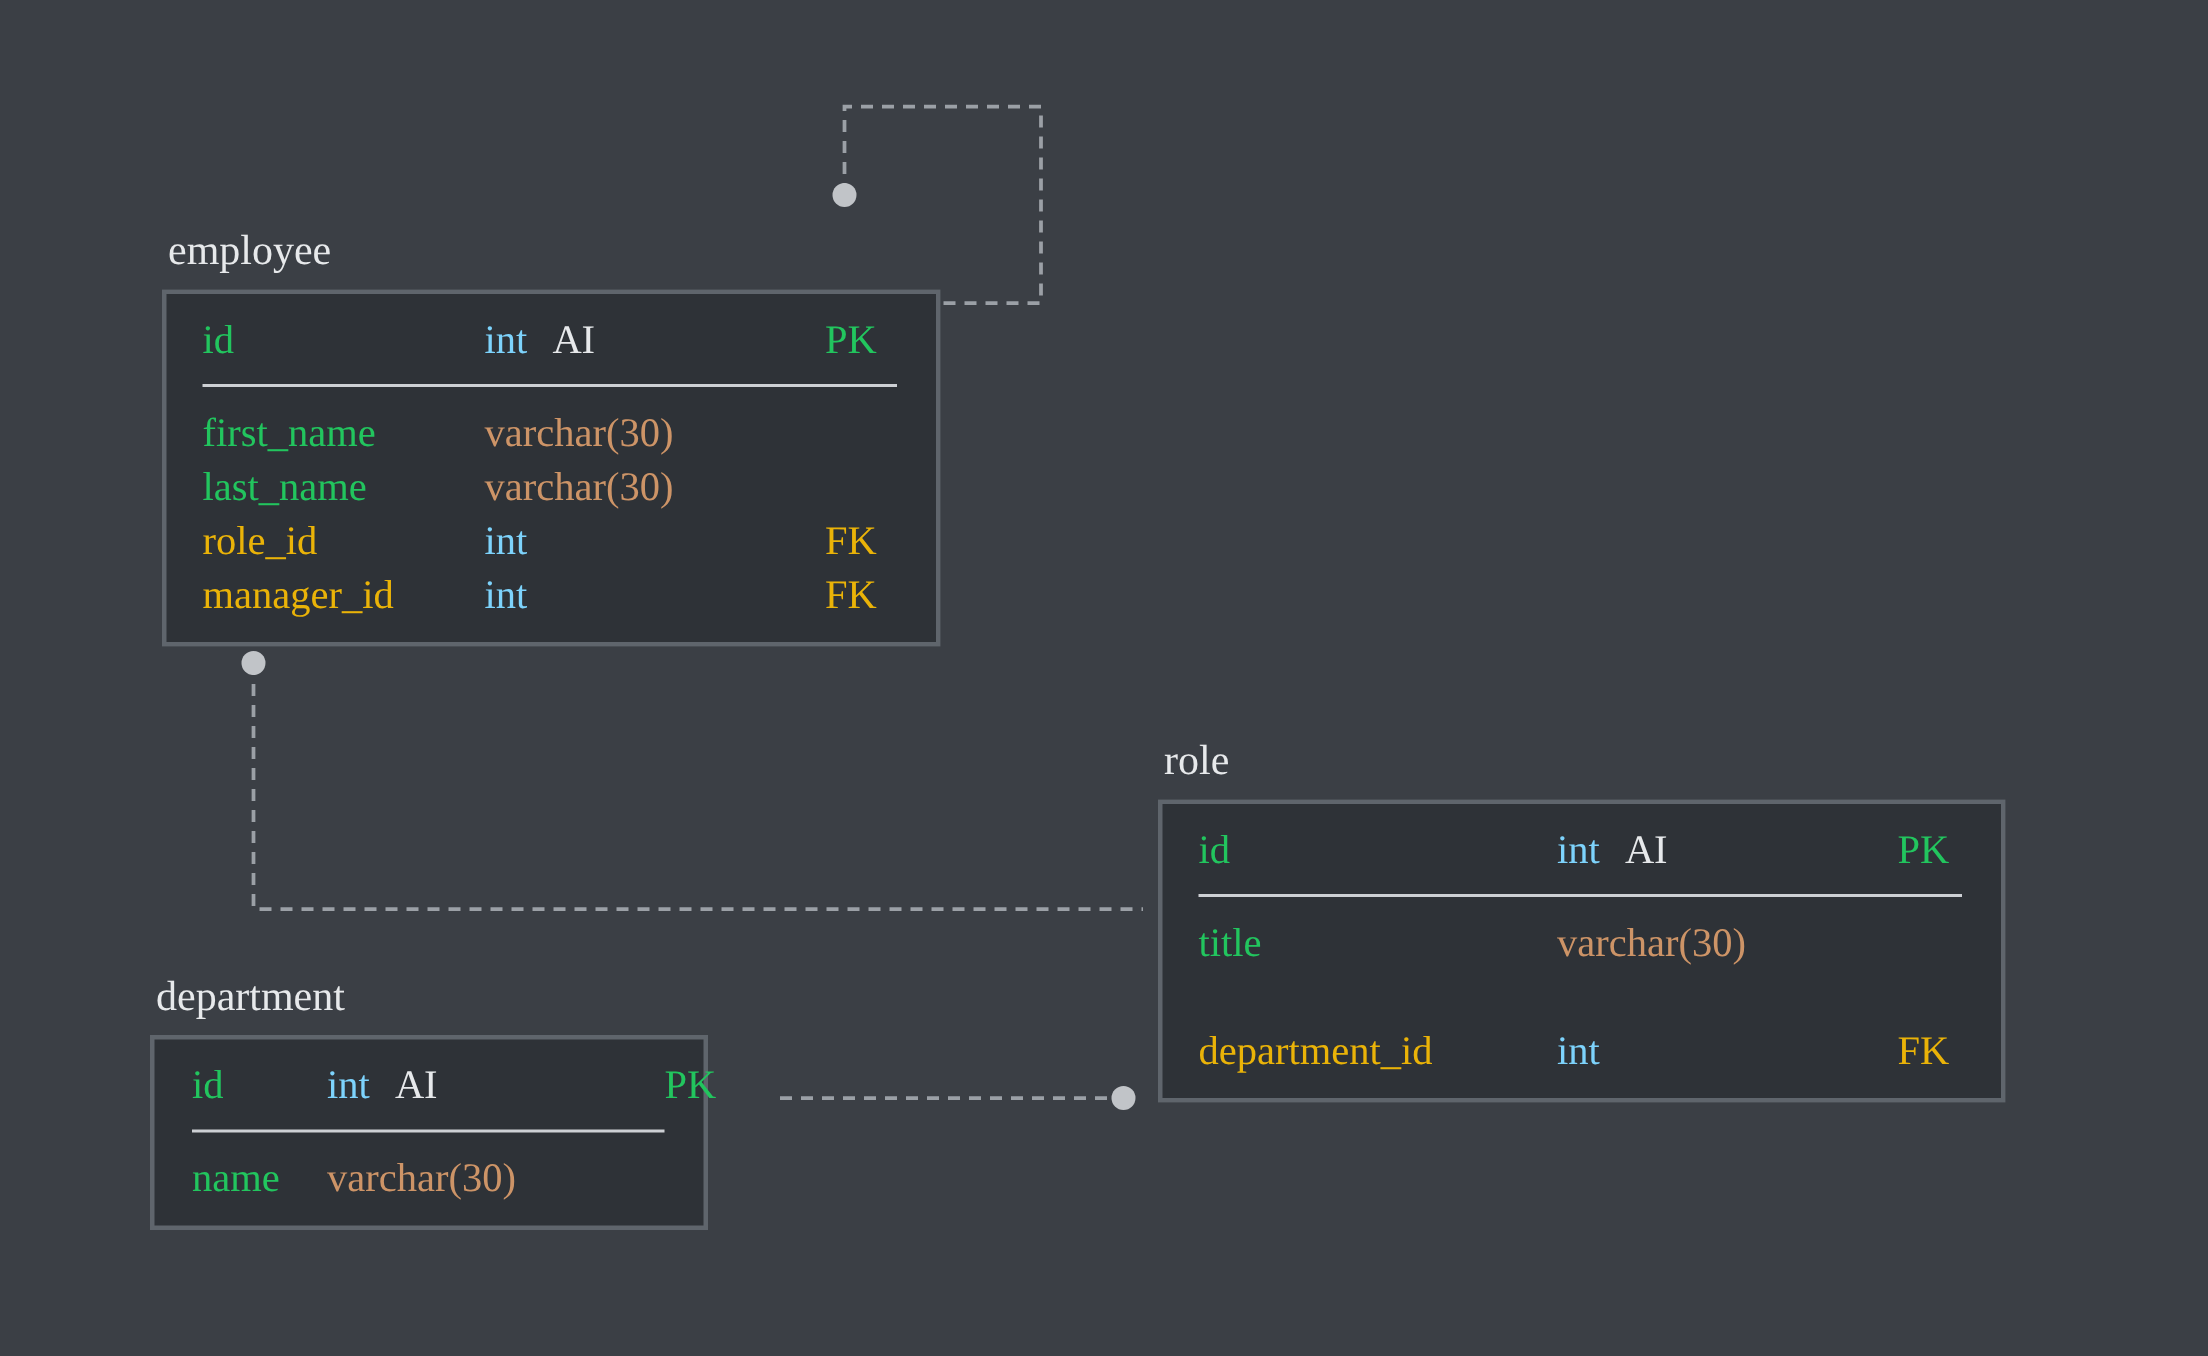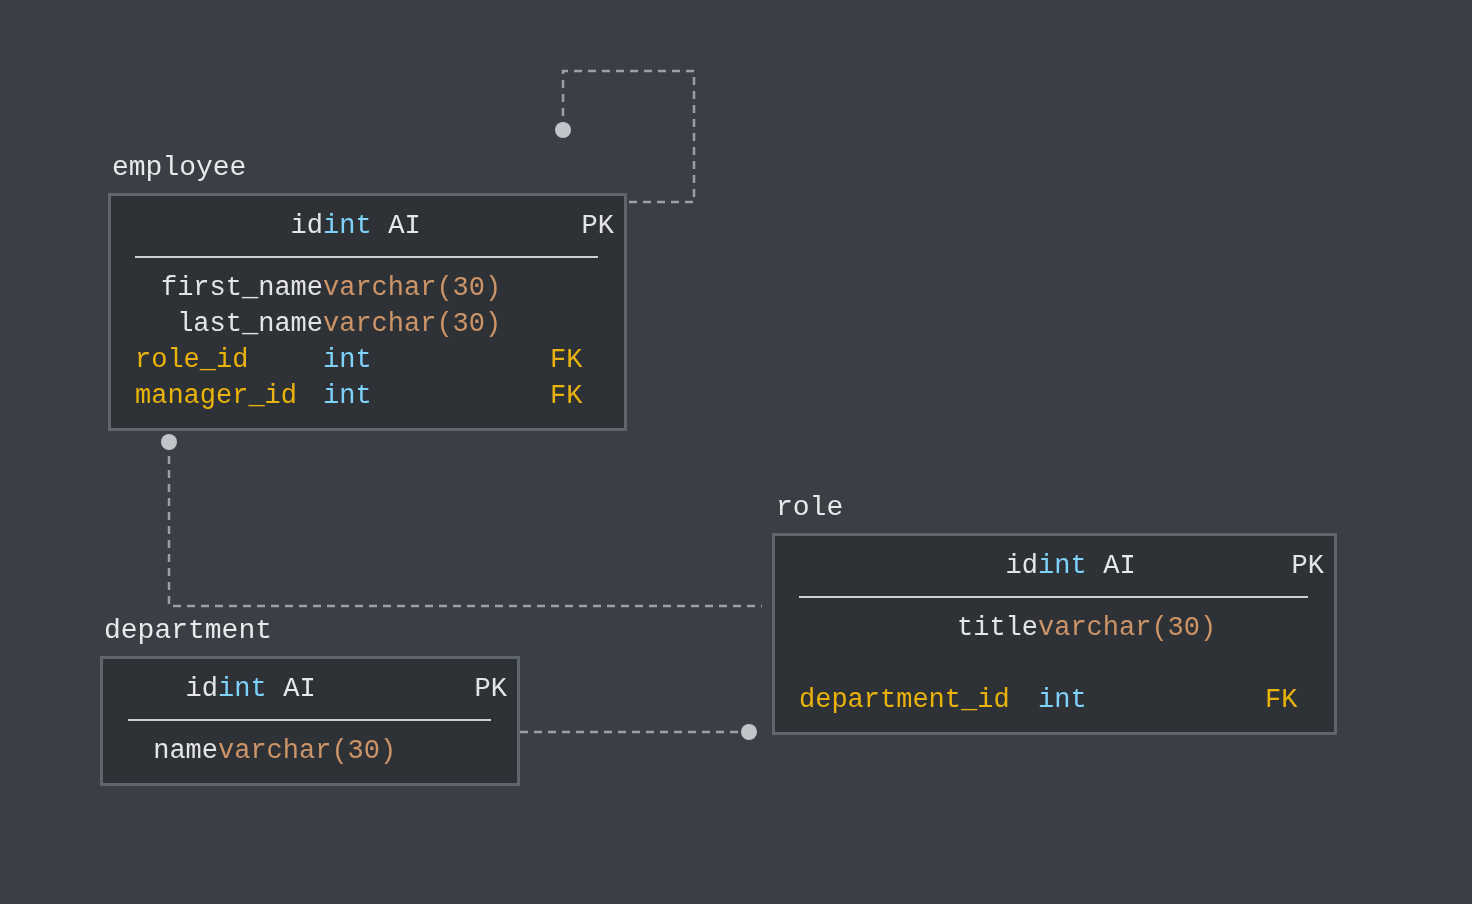--- a/index.html
+++ b/index.html
@@ -6,21 +6,21 @@
     margin: 0;
     padding: 0;
     background: #3b3f45;
   }
   #stage {
     position: relative;
     width: 1472px;
     height: 904px;
     overflow: hidden;
     background: #3b3f45;
-    font-family: Liberation Mono, monospace;
+    font-family: Liberation Serif, serif;
   }
   #connector-layer {
     position: absolute;
     left: 0;
     top: 0;
     pointer-events: none;
   }
   #connector-layer path {
     fill: none;
     stroke: #9ba0a6;
@@ -71,21 +71,21 @@
     margin-right: 26px;
   }
   .rows-wrap {
     padding: 12px 0 14px 0;
   }
   .row.field {
     height: 36px;
   }
   .cell { overflow: visible; }
   .attr-label { margin-left: 0.62em; color: #e7e9eb; }
-  .c-white  { color: #e5e5e5; text-align: right; }
+  .c-white  { color: #22c55e; }
   .c-yellow { color: #7dd3fc; }
   .c-orange { color: #cd9467; }
   .c-blue   { color: #eab308; }
 </style>
 </head>
 <body style="background: rgb(59, 63, 69);">
 
 <div id="stage" style="background: rgb(59, 63, 69);">
   <svg id="connector-layer" width="1472" height="904" viewBox="0 0 1472 904">
       <path d="M563,130 L563,71 L694,71 L694,202 L629,202" style="stroke: rgb(155, 160, 166);"></path>
@@ -148,21 +148,21 @@
               <span class="cell c-blue"></span>
             </div>
             <div class="row field">
               <span class="cell c-blue">department_id</span>
               <span class="cell c-yellow">int</span>
               <span class="cell c-blue">FK</span>
             </div>
           </div>
         </div>
       </div>
-      <div class="table-node" style="left: 100px; top: 656px; width: 420px; --pad: 25px; --name-w: 90px; --type-w: 225px;">
+      <div class="table-node" style="left: 100px; top: 690px; width: 372px; --pad: 25px; --name-w: 90px; --type-w: 225px;">
         <div class="table-title">department</div>
         <div class="table-box">
           <div class="row header">
             <span class="cell c-white">id</span>
             <span class="cell"><span class="c-yellow">int</span><span class="attr-label">AI</span></span>
             <span class="cell c-white">PK</span>
           </div>
           <div class="separator"></div>
           <div class="rows-wrap">
             <div class="row field">

